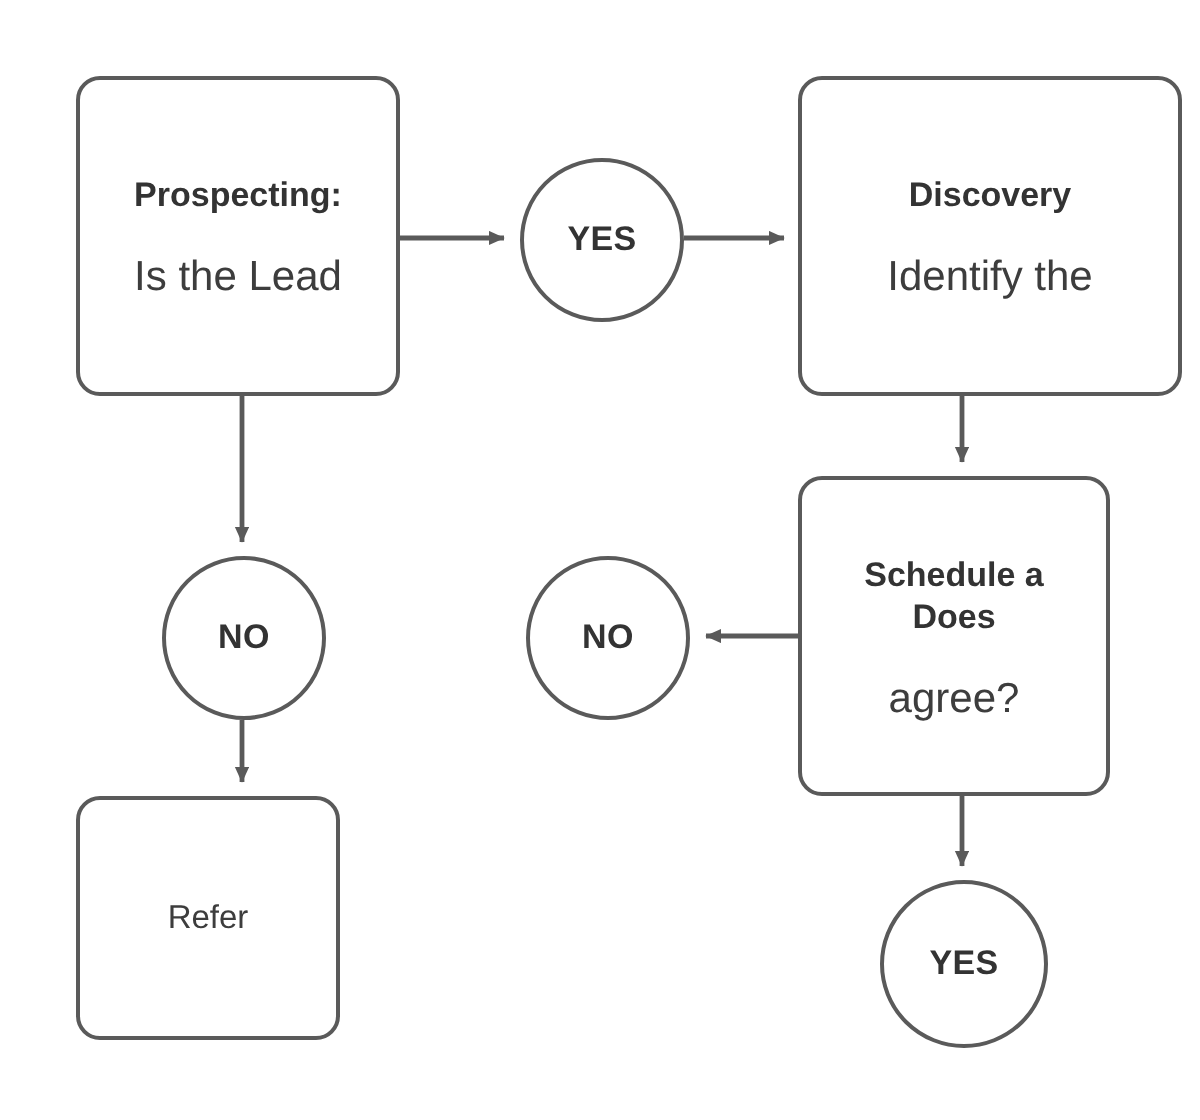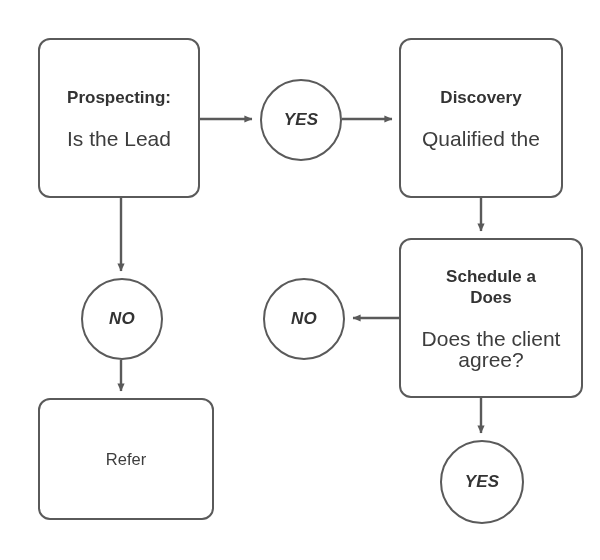--- a/index.html
+++ b/index.html
@@ -57,34 +57,33 @@
     color: #3d3d3d;
   }
   .gap {
     height: 20px;
   }
   .circle-label {
     font-weight: bold;
     font-size: 17px;
     color: #333333;
     letter-spacing: 0.2px;
-    font-style: italic;
   }
   .plain-label {
     font-weight: normal;
     font-size: 16.5px;
     line-height: 21px;
     color: #3d3d3d;
   }
 
   
   #node-prospecting { left: 38px;  top: 38px;  width: 162px; height: 160px; }
-  #node-discovery   { left: 399px; top: 38px;  width: 164px; height: 160px; }
-  #node-schedule    { left: 399px; top: 238px; width: 184px; height: 160px; }
-  #node-refer       { left: 38px;  top: 398px; width: 176px; height: 122px; }
+  #node-discovery   { left: 399px; top: 38px;  width: 192px; height: 160px; }
+  #node-schedule    { left: 399px; top: 238px; width: 156px; height: 160px; }
+  #node-refer       { left: 38px;  top: 398px; width: 132px; height: 122px; }
 
   #node-yes-top     { left: 260px; top: 79px;  width: 82px;  height: 82px; }
   #node-no-left     { left: 81px;  top: 278px; width: 82px;  height: 82px; }
   #node-no-mid      { left: 263px; top: 278px; width: 82px;  height: 82px; }
   #node-yes-bottom  { left: 440px; top: 440px; width: 84px;  height: 84px; }
 </style>
 </head>
 <body>
 
 <div id="flow-canvas">
@@ -113,28 +112,27 @@
 
   <div class="node box" id="node-prospecting">
     <div class="node-title">Prospecting:</div>
     <div class="gap"></div>
     <div class="node-sub">Is the Lead</div>
   </div>
 
   <div class="node box" id="node-discovery">
     <div class="node-title">Discovery</div>
     <div class="gap"></div>
-    <div class="node-sub">Qualified the</div>
+    <div class="node-sub">Identify the</div>
   </div>
 
   <div class="node box" id="node-schedule">
     <div class="node-title">Schedule a</div>
     <div class="node-title">Does</div>
     <div class="gap"></div>
-    <div class="node-sub">Does the client</div>
     <div class="node-sub">agree?</div>
   </div>
 
   <div class="node box" id="node-refer">
     <div class="plain-label">Refer</div>
   </div>
 
   <div class="node circle" id="node-yes-top">
     <div class="circle-label">YES</div>
   </div>

